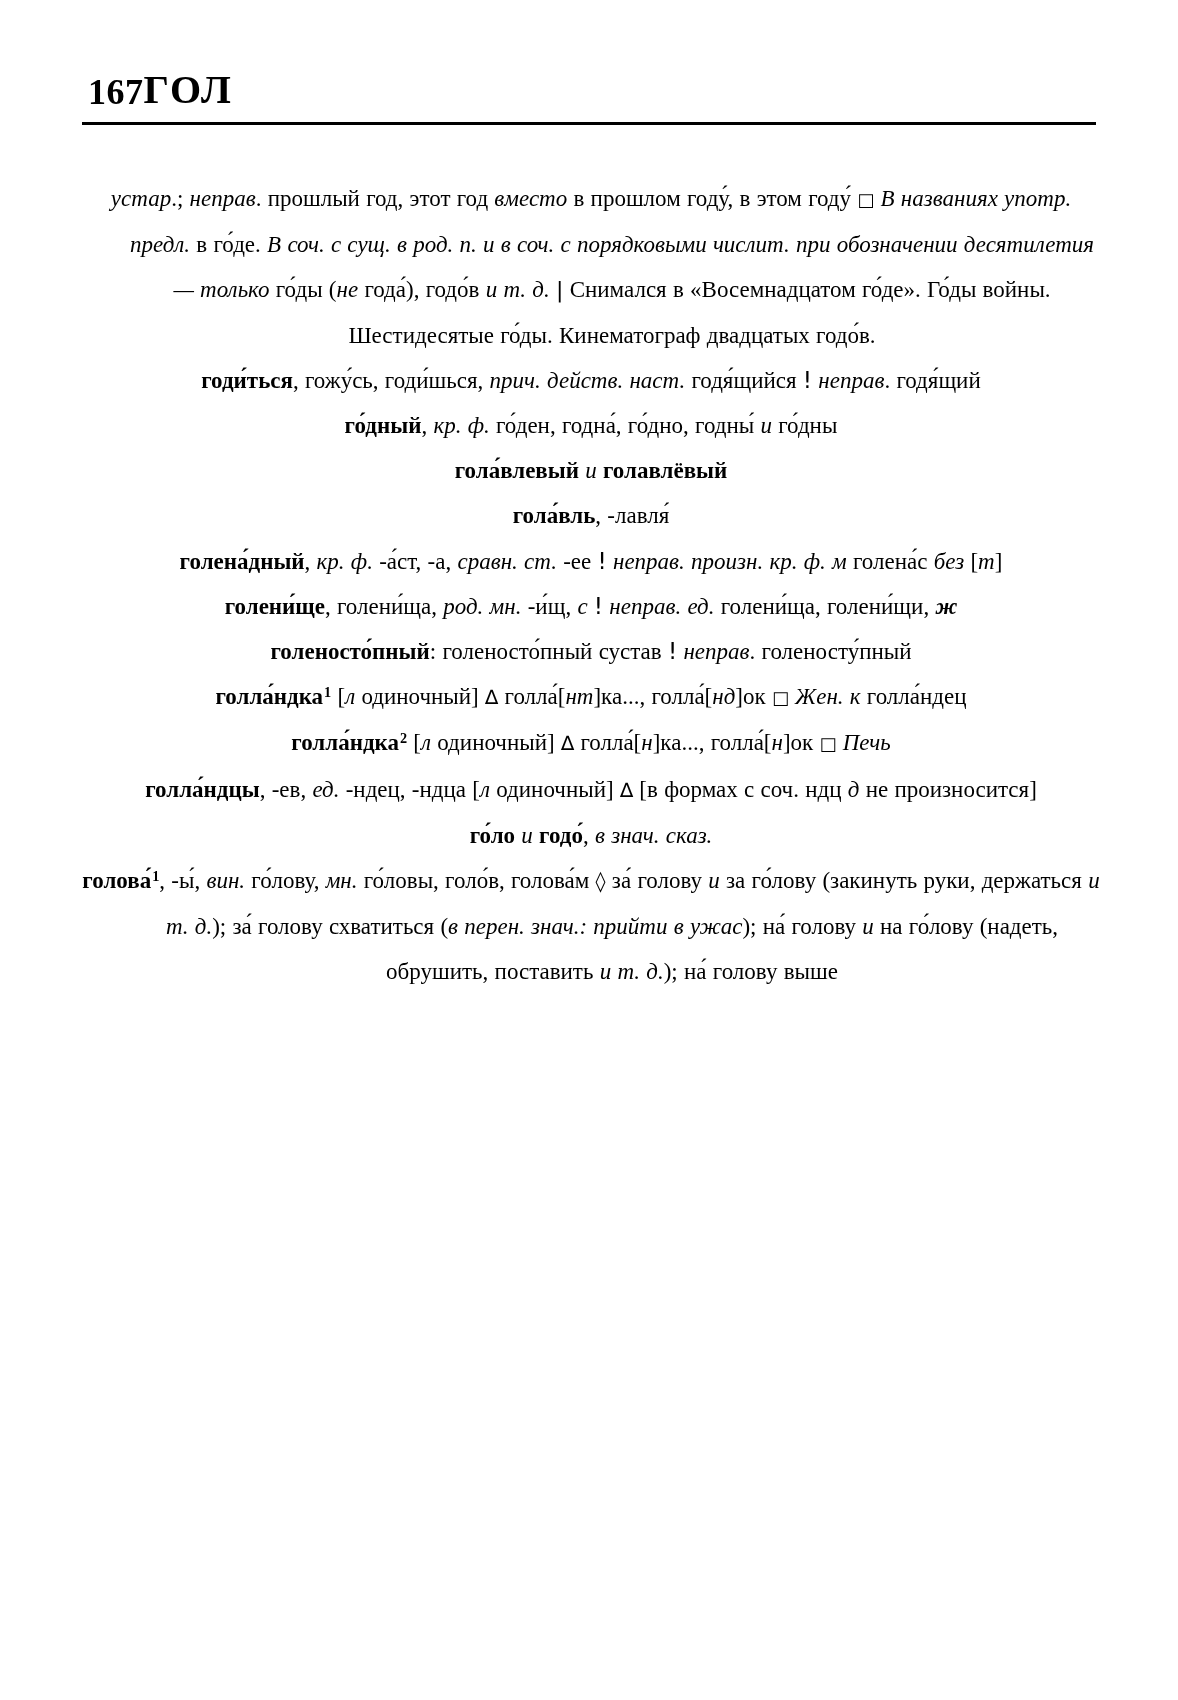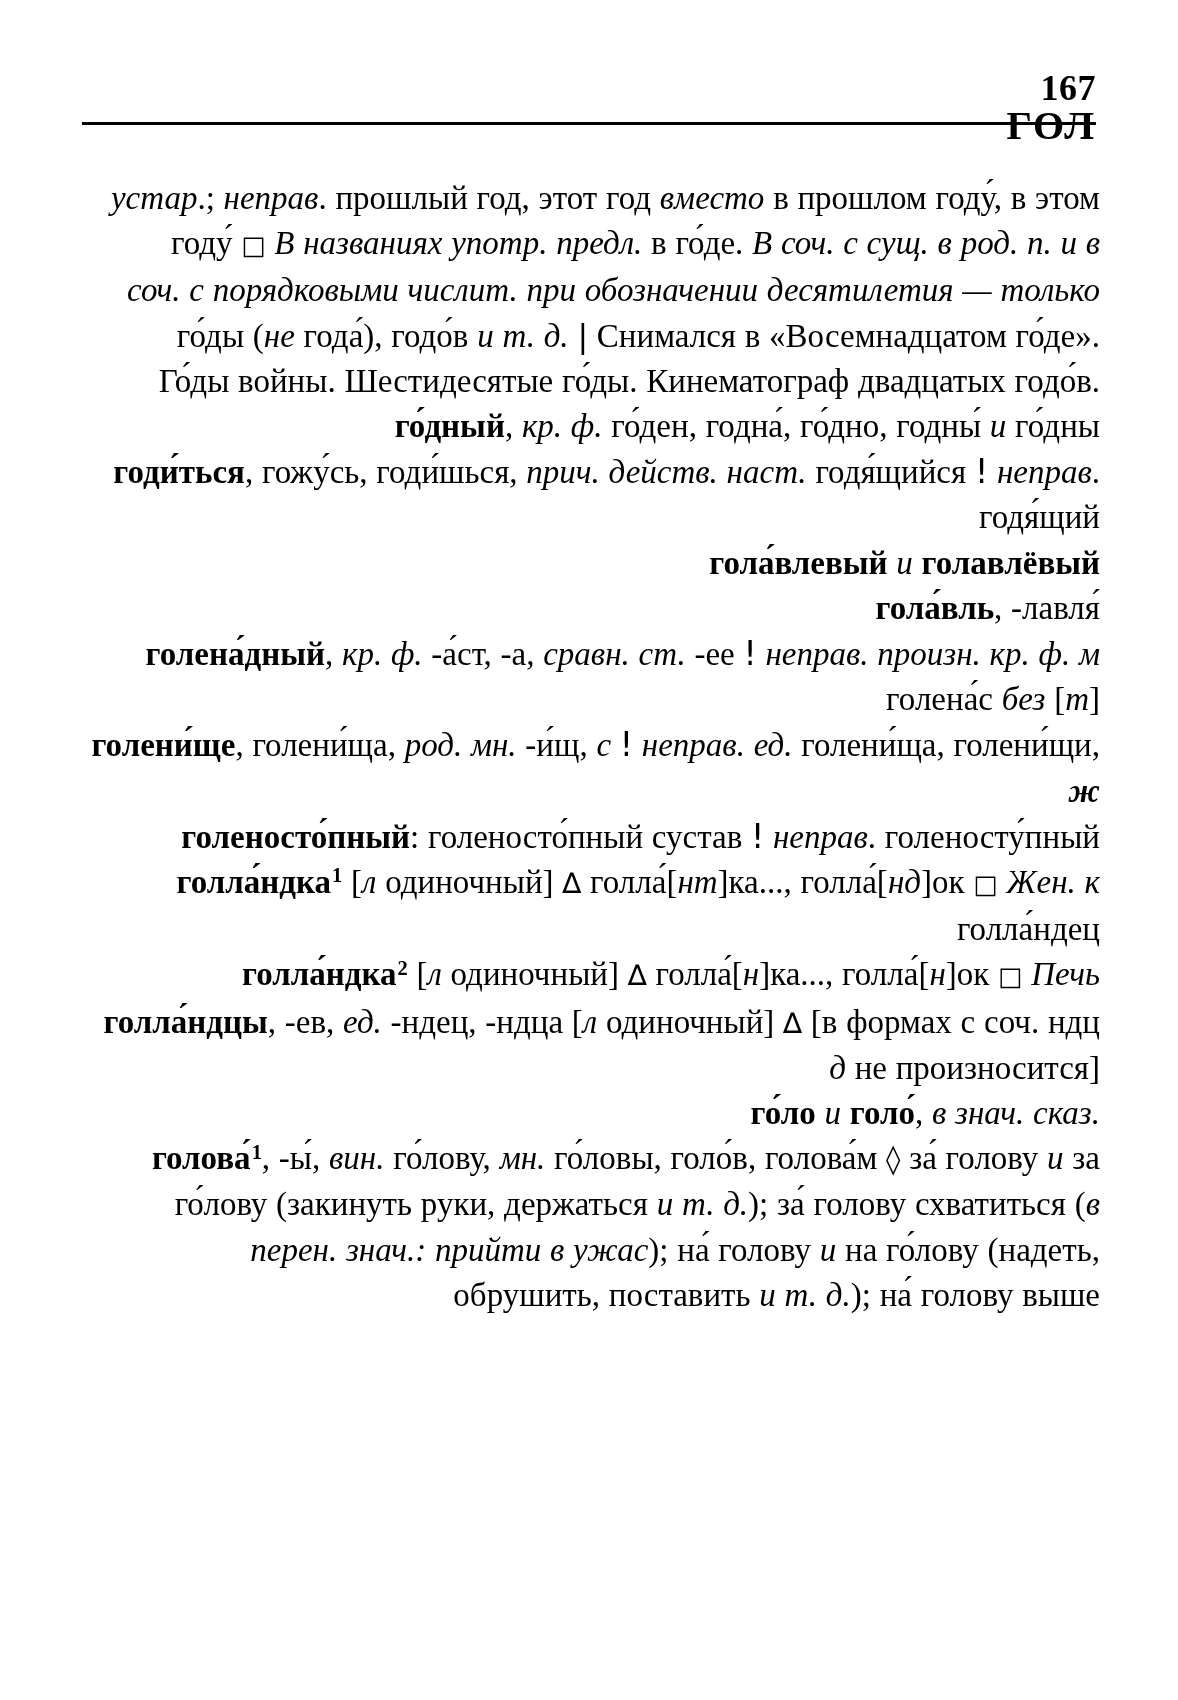--- a/index.html
+++ b/index.html
@@ -27,21 +27,20 @@
 
   
   .running-head {
     position: absolute;
     left: 88px;
     right: 82px;
     top: 70px;
     display: flex;
     align-items: flex-end;
     justify-content: flex-start;
-    flex-direction: column;
   }
   .folio {
     font-size: 36px;
     font-weight: 700;
     letter-spacing: 0.5px;
     line-height: 1;
   }
   .head-word {
     font-size: 40px;
     font-weight: 700;
@@ -59,23 +58,23 @@
 
   
   .entries {
     position: absolute;
     left: 82px;
     right: 78px;
     top: 176px;
   }
 
   .entry {
-    font-size: 33px;
+    font-size: 23px;
     line-height: 45.2px;
-    text-align: right;
+    text-align: center;
     margin: 0 0 0 0;
     padding-left: 42px;
     text-indent: -42px;
     word-spacing: 0.5px;
   }
   
   .entry.cont {
     padding-left: 42px;
     text-indent: -42px;
   }
@@ -119,23 +118,23 @@
   <div class="running-head">
     <span class="folio">167</span>
     <span class="head-word">ГОЛ</span>
   </div>
   <div class="head-rule"></div>
 
   <div class="entries">
 
     <p class="entry cont"><i>устар</i>.; <i>неправ</i>. прошлый год, этот год <i>вместо</i> в прошлом году́, в этом году́ <span class="sym sym-square">□</span> <i>В названиях употр. предл.</i> в го́де. <i>В соч. с сущ. в род. п. и в соч. с порядковыми числит. при обозначении десятилетия — только</i> го́ды (<i>не</i> года́), годо́в <i>и т. д.</i> <span class="sym sym-bar">|</span> Снимался в «Восемнадцатом го́де». Го́ды войны. Шестидесятые го́ды. Кинематограф двадцатых годо́в.</p>
 
+    <p class="entry"><b class="hw">годи́ться</b>, гожу́сь, годи́шься, <i>прич. действ. наст.</i> годя́щийся <span class="sym">!</span> <i>неправ</i>. годя́щий</p>
+
     <p class="entry"><b class="hw">го́дный</b>, <i>кр. ф.</i> го́ден, годна́, го́дно, годны́ <i>и</i> го́дны</p>
-
-    <p class="entry"><b class="hw">годи́ться</b>, гожу́сь, годи́шься, <i>прич. действ. наст.</i> годя́щийся <span class="sym">!</span> <i>неправ</i>. годя́щий</p>
 
 
     <p class="entry"><b class="hw">гола́влевый</b> <i>и</i> <b>голавлёвый</b></p>
 
     <p class="entry"><b class="hw">гола́вль</b>, -лавля́</p>
 
 
     <p class="entry"><b class="hw">голена́дный</b>, <i>кр. ф.</i> -а́ст, -а, <i>сравн. ст.</i> -ее <span class="sym">!</span> <i>неправ. произн. кр. ф. м</i> голена́с <i>без</i> [<i>т</i>]</p>
 
     <p class="entry"><b class="hw">голени́ще</b>, голени́ща, <i>род. мн.</i> -и́щ, <i>с</i> <span class="sym">!</span> <i>неправ. ед.</i> голени́ща, голени́щи, <i><b>ж</b></i></p>
@@ -143,18 +142,18 @@
     <p class="entry"><b class="hw">голеносто́пный</b>: голеносто́пный сустав <span class="sym">!</span> <i>неправ</i>. голеносту́пный</p>
 
 
     <p class="entry"><b class="hw">голла́ндка<span class="sup">1</span></b> [<i>л</i> одиночный] <span class="sym sym-tri">∆</span> голла́[<i>нт</i>]ка..., голла́[<i>нд</i>]ок <span class="sym sym-square">□</span> <i>Жен. к</i> голла́ндец</p>
 
     <p class="entry"><b class="hw">голла́ндка<span class="sup">2</span></b> [<i>л</i> одиночный] <span class="sym sym-tri">∆</span> голла́[<i>н</i>]ка..., голла́[<i>н</i>]ок <span class="sym sym-square">□</span> <i>Печь</i></p>
 
 
     <p class="entry"><b class="hw">голла́ндцы</b>, -ев, <i>ед.</i> -ндец, -ндца [<i>л</i> одиночный] <span class="sym sym-tri">∆</span> [в формах с соч. ндц <i>д</i> не произносится]</p>
 
-    <p class="entry"><b class="hw">го́ло</b> <i>и</i> <b>голо́</b>, <i>в знач. сказ.</i></p>
+    <p class="entry"><b class="hw">го́ло</b> <i>и</i> <b>годо́</b>, <i>в знач. сказ.</i></p>
 
     <p class="entry"><b class="hw">голова́<span class="sup">1</span></b>, -ы́, <i>вин.</i> го́лову, <i>мн.</i> го́ловы, голо́в, голова́м <span class="sym sym-loz">◊</span> за́ голову <i>и</i> за го́лову (закинуть руки, держаться <i>и т. д.</i>); за́ голову схватиться (<i>в перен. знач.: прийти в ужас</i>); на́ голову <i>и</i> на го́лову (надеть, обрушить, поставить <i>и т. д.</i>); на́ голову выше</p>
 
   </div>
 </div>
 
 </body></html>

